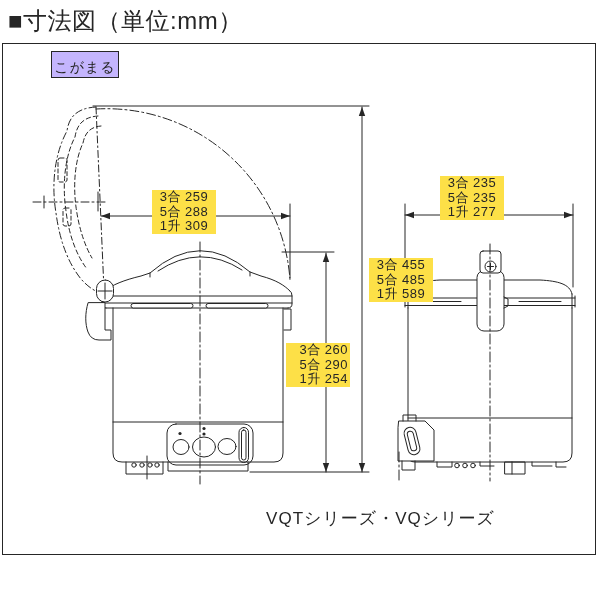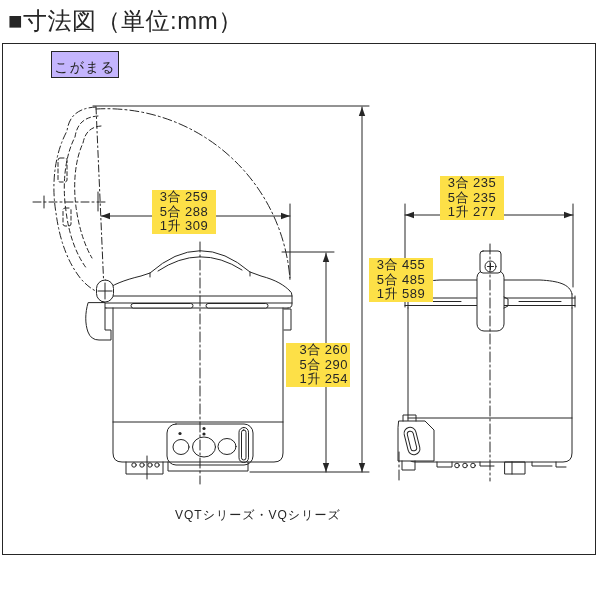--- a/index.html
+++ b/index.html
@@ -25,22 +25,22 @@
   svg.drawing{left:0;top:0;}
   .dim-text{
     font-size:13px;line-height:14.5px;text-align:center;background:#fde047;
     white-space:nowrap;padding:0 2px;letter-spacing:0.5px;
   }
   .dim-front-width{left:152px;top:190px;width:60px;}
   .dim-side-depth{left:440px;top:176px;width:60px;}
   .dim-open-height{left:330px;top:258px;width:60px;margin-left:39px;}
   .dim-body-height{left:286px;top:343px;width:60px;text-align:right;}
   .series-label{
-    left:175px;top:507px;width:320px;text-align:left;
-    font-size:12px;letter-spacing:1px;white-space:nowrap;
+    left:175px;top:507px;width:320px;text-align:right;
+    font-size:17px;letter-spacing:1px;white-space:nowrap;
   }
 </style>
 </head>
 <body>
 
 <div class="abs page-title">■寸法図（単位:mm）</div>
 
 <div class="abs frame"></div>
 
 <div class="abs product-box">

